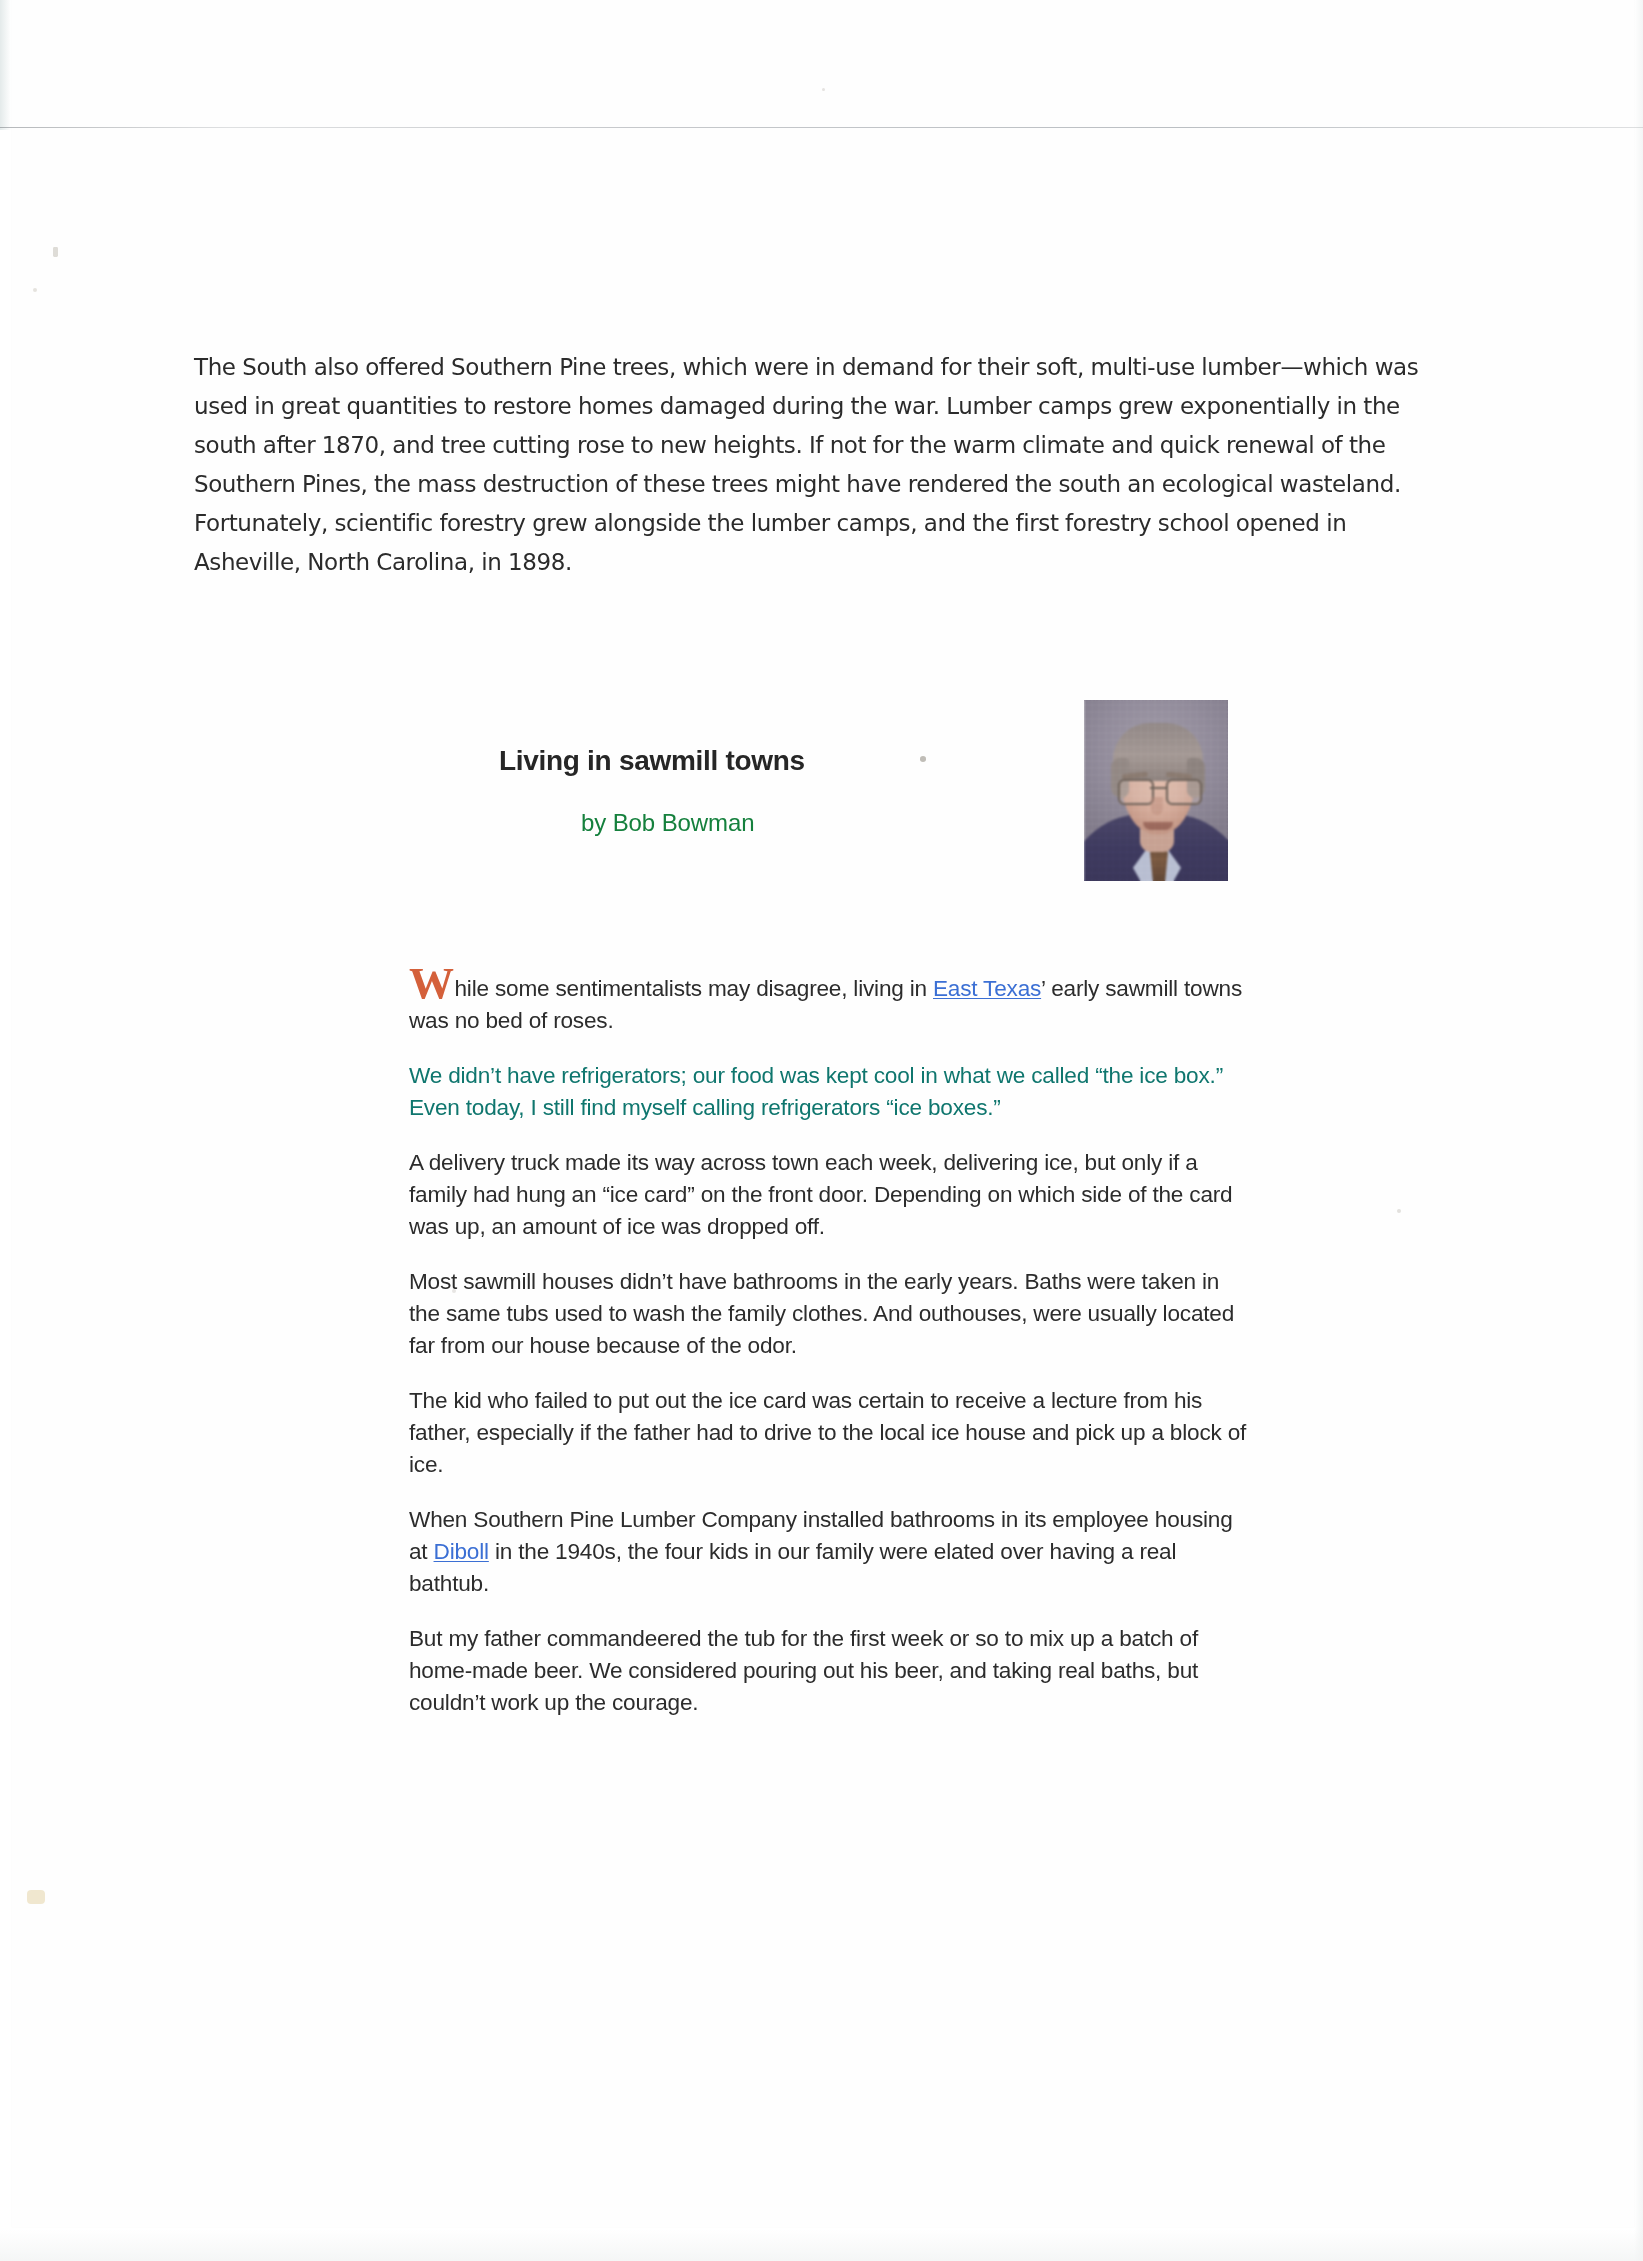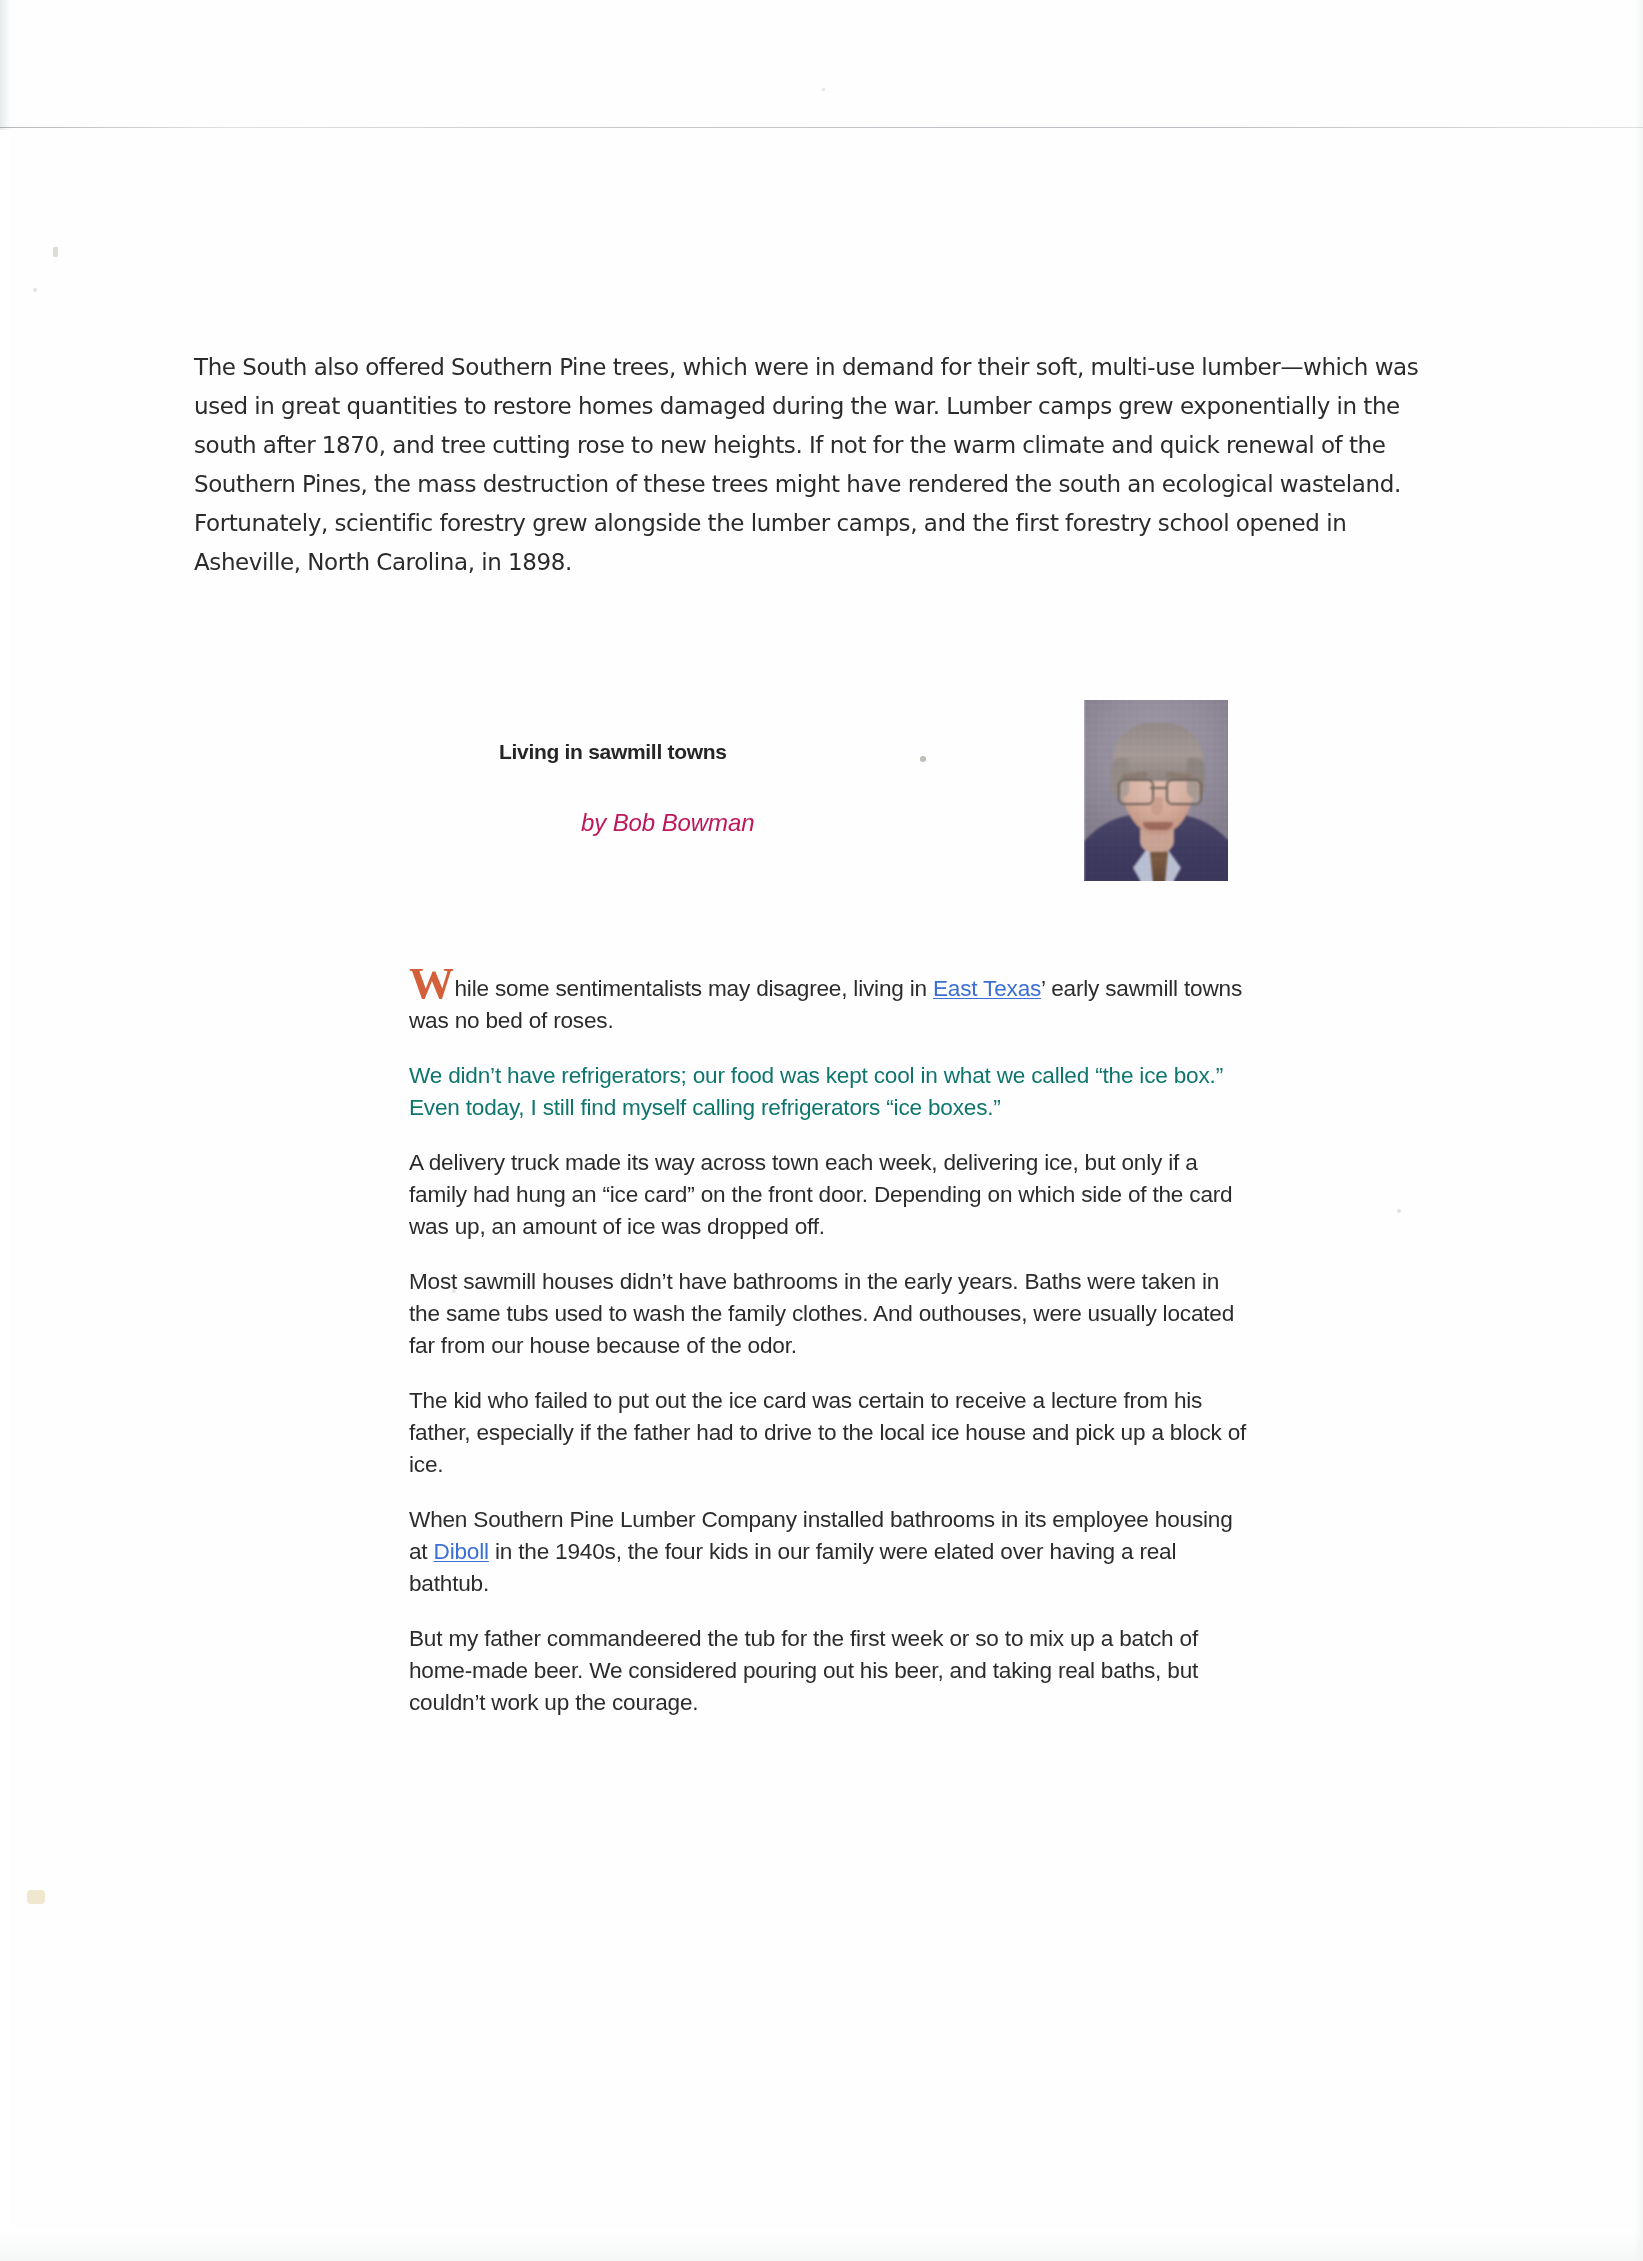--- a/index.html
+++ b/index.html
@@ -94,34 +94,33 @@
     text-align: left;
     margin-top: 8px;
   }
 
   
   .article-title {
     position: absolute;
     left: 499px;
     top: 726px;
     font-family: "Liberation Sans", sans-serif;
-    font-size: 21px;
+    font-size: 28px;
     font-weight: bold;
     color: #262626;
     letter-spacing: -0.3px;
     white-space: nowrap;
   }
   .article-byline {
     position: absolute;
     left: 581px;
     top: 809px;
     font-family: "Liberation Sans", sans-serif;
     font-size: 24px;
-    font-style: italic;
-    color: #be185d;
+    color: #15803d;
     letter-spacing: -0.1px;
     white-space: nowrap;
   }
 
   
   .portrait {
     position: absolute;
     left: 1084px;
     top: 700px;
     width: 144px;

